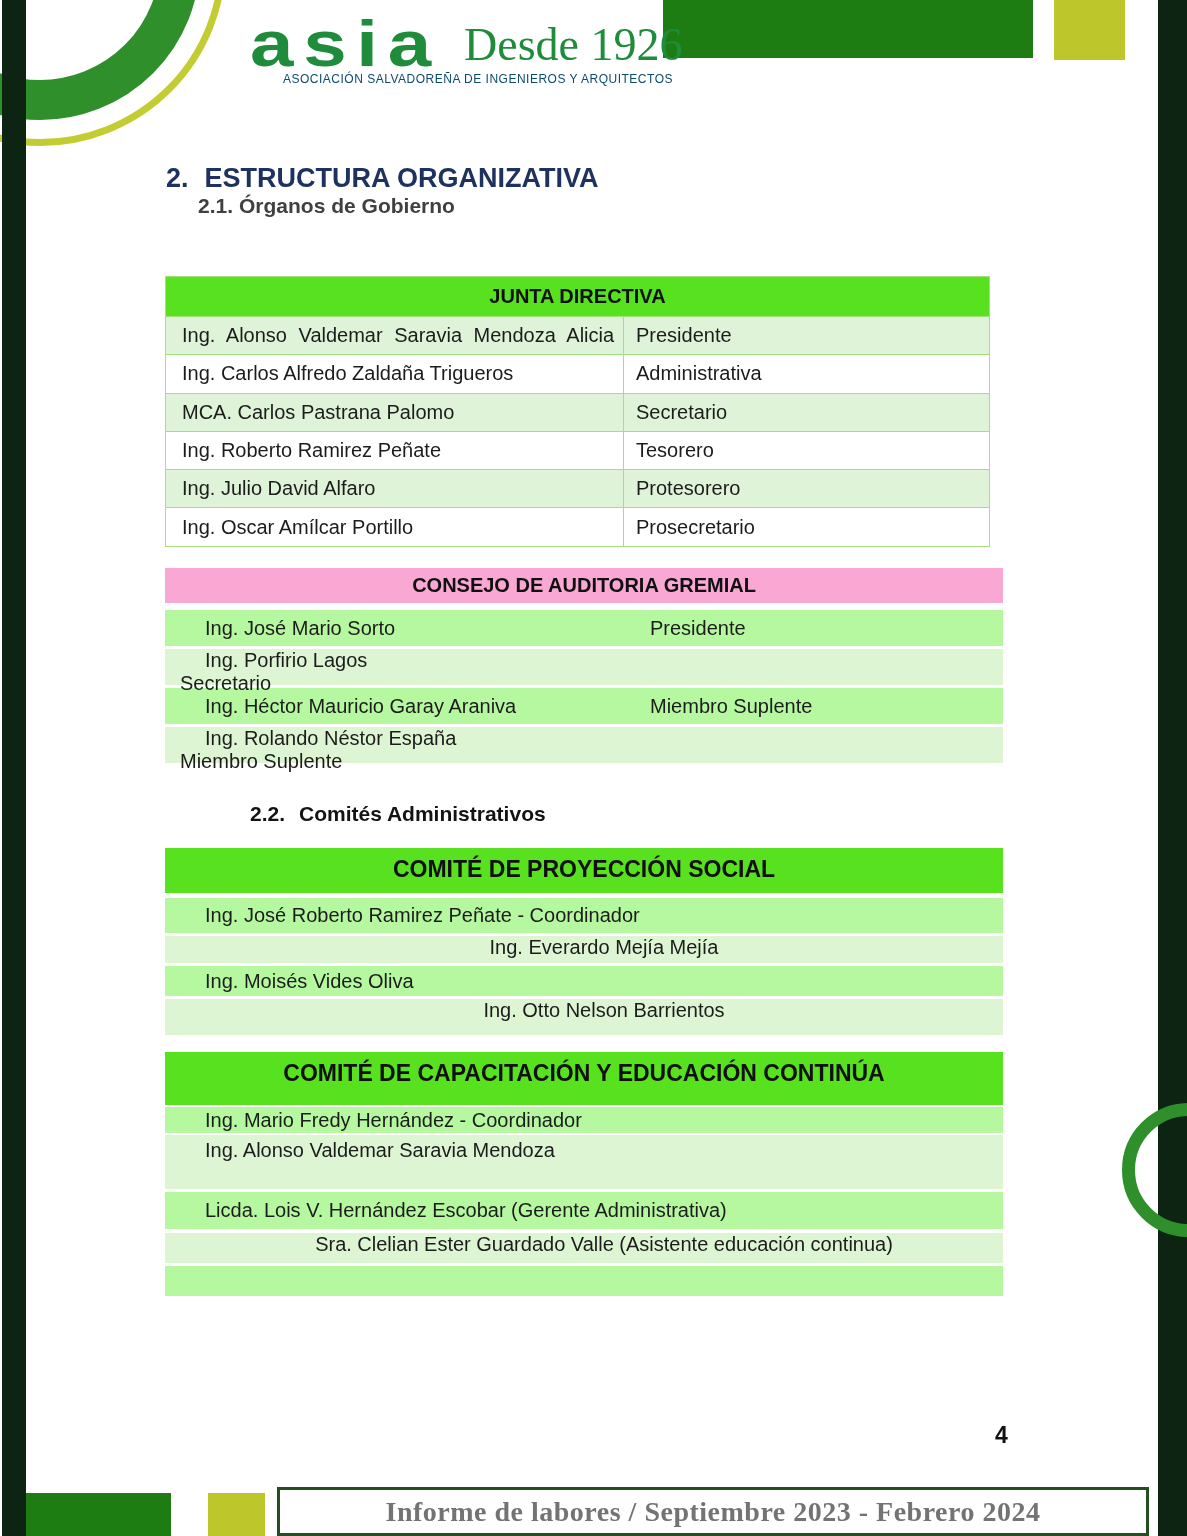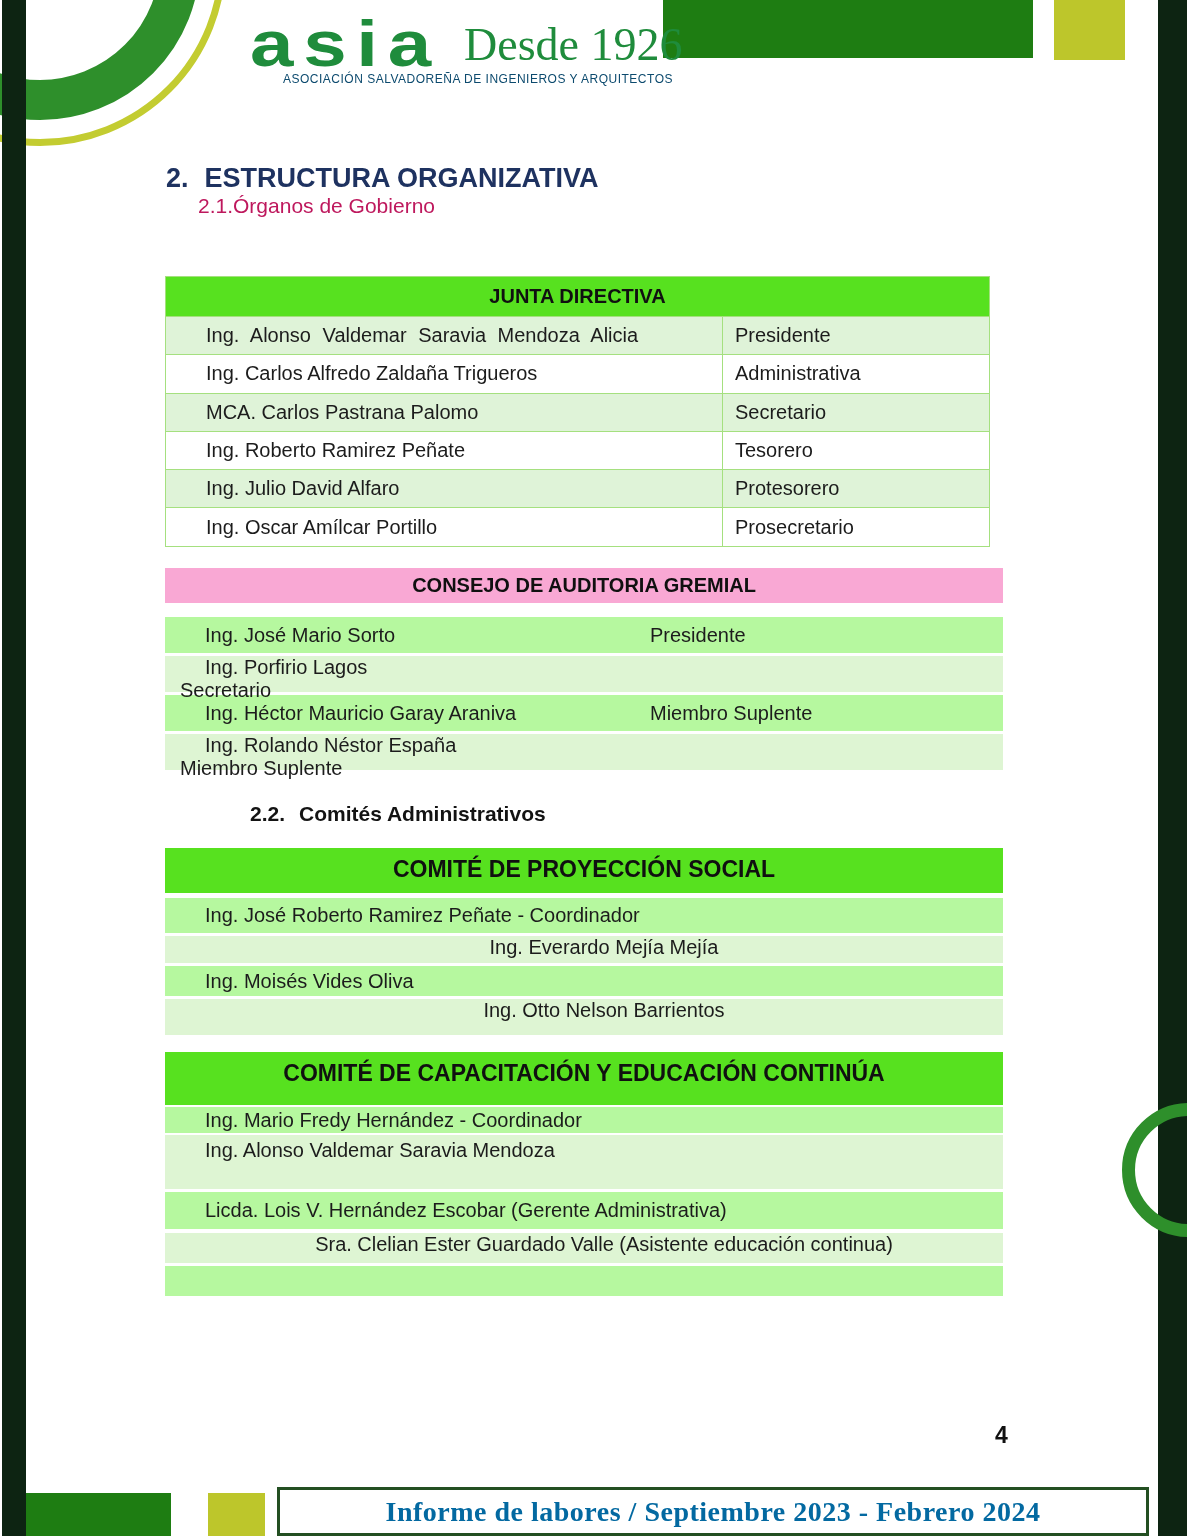--- a/index.html
+++ b/index.html
@@ -23,38 +23,38 @@
   
   .brand-asia { position:absolute; left:250px; top:12px; font-weight:900; font-size:64px; line-height:1;
                 letter-spacing:8px; color:#1f8c3c; transform:scaleX(1.22); transform-origin:left top; }
   .brand-since { position:absolute; left:464px; top:22px; font-family:"Liberation Serif", serif;
                  font-size:46px; line-height:1; color:#1f8c3c; }
   .brand-tagline { position:absolute; left:283px; top:72px; font-size:12px; letter-spacing:0.5px;
                    color:#0c4a6e; white-space:nowrap; }
   
   .h2 { position:absolute; left:166px; top:163px; display:flex; gap:16px;
         font-size:27px; font-weight:bold; color:#1e3260; }
-  .h21 { position:absolute; left:198px; top:194px; display:flex; 
-         font-size:21px; font-weight:normal; color:#be185d; }
+  .h21 { position:absolute; left:198px; top:194px; display:flex; gap:6px;
+         font-size:21px; font-weight:bold; color:#404040; }
   .h22 { position:absolute; left:250px; top:802px; display:flex; gap:14px;
          font-size:21px; font-weight:bold; color:#131313; }
   
   .t1 { position:absolute; left:165px; top:276px; width:825px; border:1px solid #a5e07f; background:#fff; }
   .t1-header { height:39px; background:#57e11f; display:flex; align-items:center; justify-content:center;
                font-size:20px; font-weight:bold; color:#101010; }
   .t1-row { display:flex; height:38.3px; border-top:1px solid #a5e07f; font-size:20px; }
   .t1-row.g { background:#dff3d8; } .t1-row.w { background:#ffffff; }
-  .t1-name { width:557px; border-right:1px solid #a5e07f; display:flex; align-items:center; padding-left:40px; }
+  .t1-name { width:458px; border-right:1px solid #a5e07f; display:flex; align-items:center; padding-left:16px; }
   .t1-role { flex:1; display:flex; align-items:center; padding-left:12px; }
   .t1-row.jst .t1-name { word-spacing:6px; }
   
   .t2 { position:absolute; left:165px; top:568px; width:838px; }
   .t2-header { height:35px; background:#f9a8d4; display:flex; align-items:center; justify-content:center;
                font-size:20px; font-weight:bold; color:#101010; }
-  .t2-row { display:flex; height:36px; margin-top:14px; font-size:20px; }
+  .t2-row { display:flex; height:36px; margin-top:7px; font-size:20px; }
   .t2-row + .t2-row { margin-top:3px; }
   .t2-name { width:470px; display:flex; align-items:center; padding-left:40px; }
   .t2-role { flex:1; display:flex; align-items:center; padding-left:15px; }
   .m { background:#b6f89f; } .l { background:#def5d3;flex-direction:column; }
   
   .tc { position:absolute; left:165px; width:838px; }
   .t3 { top:848px; } .t4 { top:1052px; }
   .tc-header { background:#57e11f; display:flex; justify-content:center; padding-top:8px;
                font-size:23px; font-weight:bold; color:#101010; }
   .t3 .tc-header { height:45px; } .t4 .tc-header { height:53px; }
@@ -68,21 +68,21 @@
   .t4 .r3 { margin-top:3px; height:37px; }
   .t4 .r4 { margin-top:4px; height:30px; }
   .t4 .r5 { margin-top:3px; height:30px; }
   
   .page-num { position:absolute; left:995px; top:1422px; font-size:23px; font-weight:bold; color:#111; }
   .footer-green-bar { position:absolute; left:25px; top:1493px; width:146px; height:43px; background:#1e7d12; }
   .footer-yellow-sq { position:absolute; left:208px; top:1493px; width:57px; height:43px; background:#bdc62b; }
   .footer-box { position:absolute; left:277px; top:1487px; width:872px; height:49px;
                 border:3px solid #234f22; background:#fff; display:flex; align-items:center; justify-content:center;
                 font-family:"Liberation Serif", serif; font-size:28px; font-weight:bold;
-                letter-spacing:0.5px; color:#0369a1; }
+                letter-spacing:0.5px; color:#737373; }
 </style>
 </head>
 <body>
 
 <div class="page">
 
   <div class="ring-yellow"></div>
   <div class="ring-green"></div>
   <div class="bar-left"></div>
   <div class="bar-right"></div>

